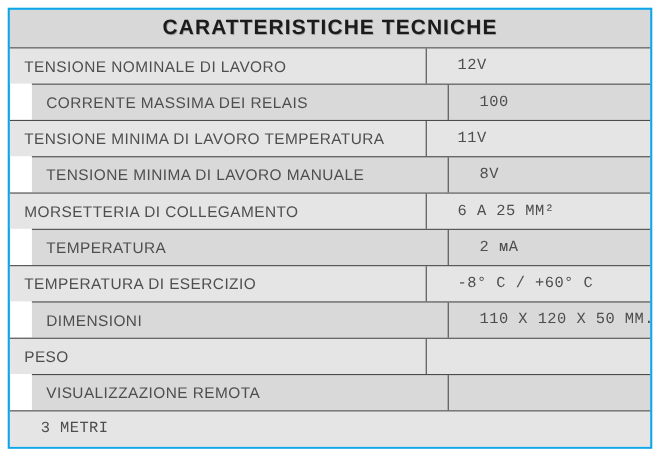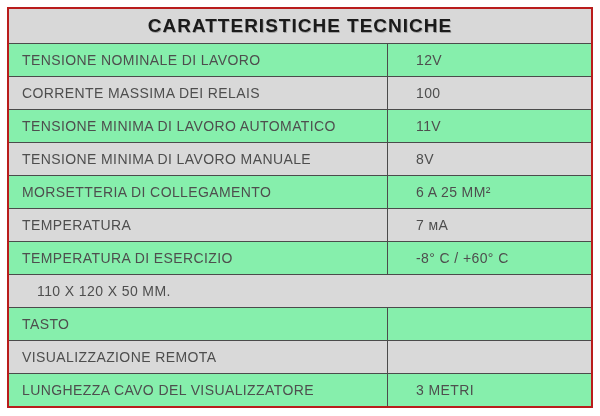--- a/index.html
+++ b/index.html
@@ -14,63 +14,65 @@
     height: 416px;
     background: #ffffff;
     overflow: hidden;
   }
   .spec-table {
     position: absolute;
     left: 7px;
     top: 7px;
     width: 586px;
     box-sizing: border-box;
-    border: 2px solid #b91c1c;
+    border: 2px solid #0ea5e9;
     background: #ffffff;
   }
   .table-header {
     height: 34px;
     background: #d8d8d8;
     display: flex;
     align-items: center;
     justify-content: center;
     font-size: 19px;
     font-weight: bold;
     letter-spacing: 1px;
     color: #1b1b1b;
     text-shadow: 0.6px 0.6px 0.6px rgba(0,0,0,0.25);
   }
   .row {
     display: flex;
     height: 33px;
     box-sizing: border-box;
     border-top: 1.5px solid #4b4b4b;
-    background: #86efac;
+    background: #e5e5e5;
   }
   .row.alt {
     background: #d9d9d9;
+    margin-left: 20px;
   }
   .cell {
     display: flex;
     align-items: center;
     font-size: 14px;
     color: #4e4e4e;
     letter-spacing: 0.4px;
     white-space: nowrap;
     overflow: hidden;
     box-sizing: border-box;
   }
   .cell.label {
     flex: 0 0 379px;
     padding-left: 13px;
     border-right: 1.5px solid #4b4b4b;
   }
   .cell.value {
     flex: 1 1 auto;
     padding-left: 28px;
+    font-family: Liberation Mono, monospace;
   }
 </style>
 </head>
 <body>
 
 <div class="canvas">
   <div class="spec-table">
 
     <div class="table-header">CARATTERISTICHE TECNICHE</div>
 
@@ -78,55 +80,55 @@
       <div class="cell label">TENSIONE NOMINALE DI LAVORO</div>
       <div class="cell value">12V</div>
     </div>
 
     <div class="row alt">
       <div class="cell label">CORRENTE MASSIMA DEI RELAIS</div>
       <div class="cell value">100</div>
     </div>
 
     <div class="row">
-      <div class="cell label">TENSIONE MINIMA DI LAVORO AUTOMATICO</div>
+      <div class="cell label">TENSIONE MINIMA DI LAVORO TEMPERATURA</div>
       <div class="cell value">11V</div>
     </div>
 
     <div class="row alt">
       <div class="cell label">TENSIONE MINIMA DI LAVORO MANUALE</div>
       <div class="cell value">8V</div>
     </div>
 
     <div class="row">
       <div class="cell label">MORSETTERIA DI COLLEGAMENTO</div>
       <div class="cell value">6 A 25 MM²</div>
     </div>
 
     <div class="row alt">
       <div class="cell label">TEMPERATURA</div>
-      <div class="cell value">7 ᴍA</div>
+      <div class="cell value">2 ᴍA</div>
     </div>
 
     <div class="row">
       <div class="cell label">TEMPERATURA DI ESERCIZIO</div>
       <div class="cell value">-8° C / +60° C</div>
     </div>
 
     <div class="row alt">
+      <div class="cell label">DIMENSIONI</div>
       <div class="cell value">110 X 120 X 50 MM.</div>
     </div>
 
     <div class="row">
-      <div class="cell label">TASTO</div>
+      <div class="cell label">PESO</div>
     </div>
 
     <div class="row alt">
       <div class="cell label">VISUALIZZAZIONE REMOTA</div>
     </div>
 
     <div class="row">
-      <div class="cell label">LUNGHEZZA CAVO DEL VISUALIZZATORE</div>
       <div class="cell value">3 METRI</div>
     </div>
 
   </div>
 </div>
 
 </body></html>

